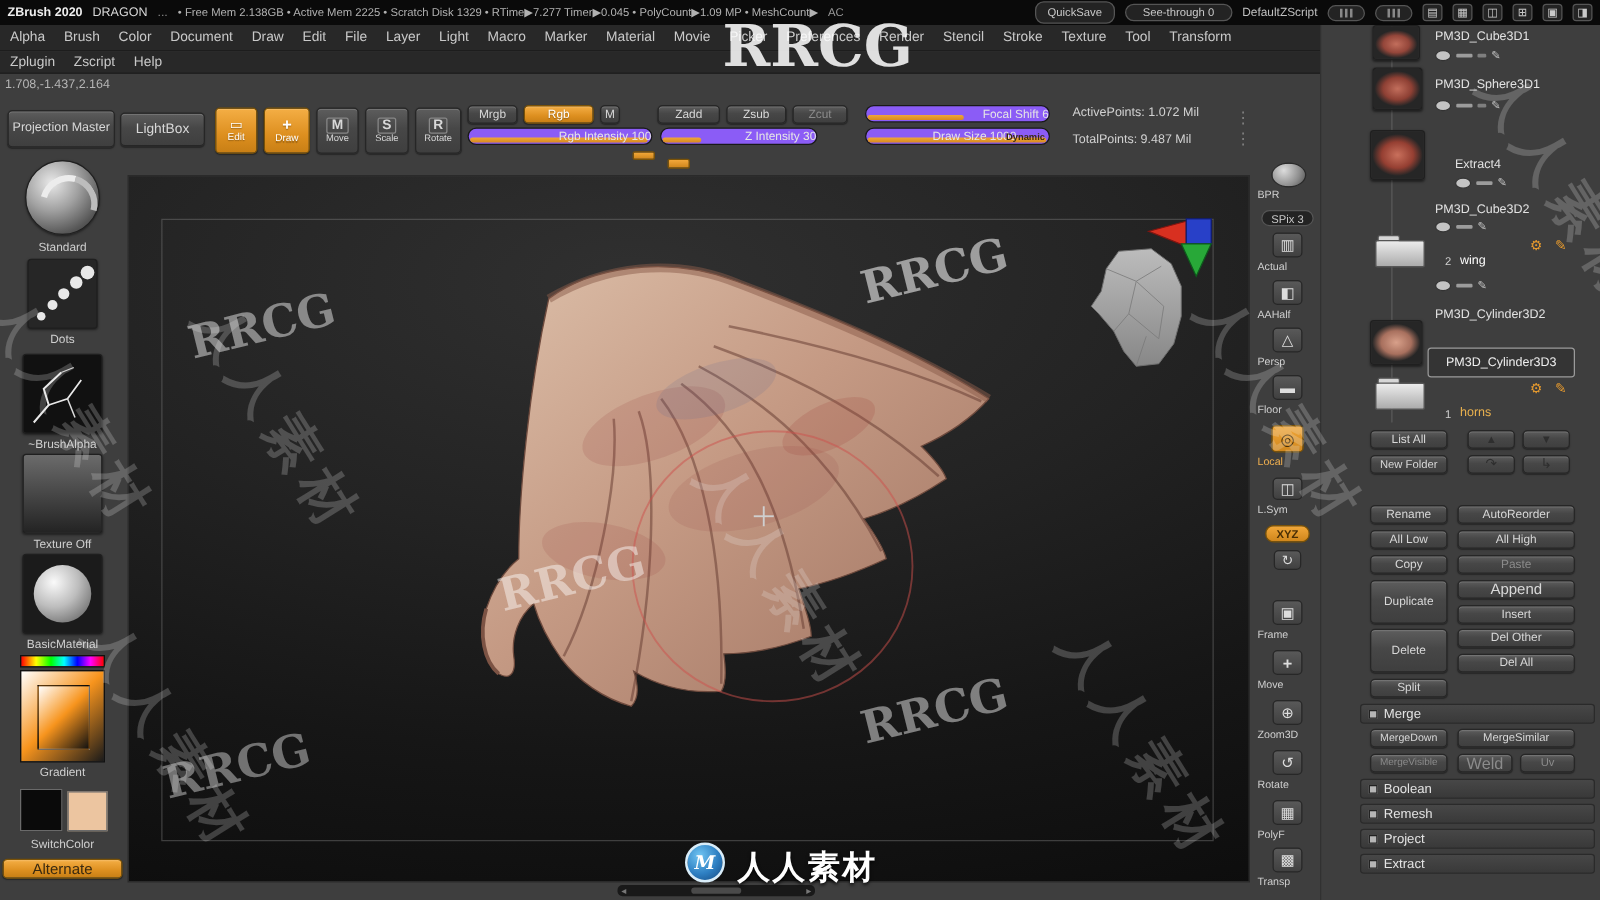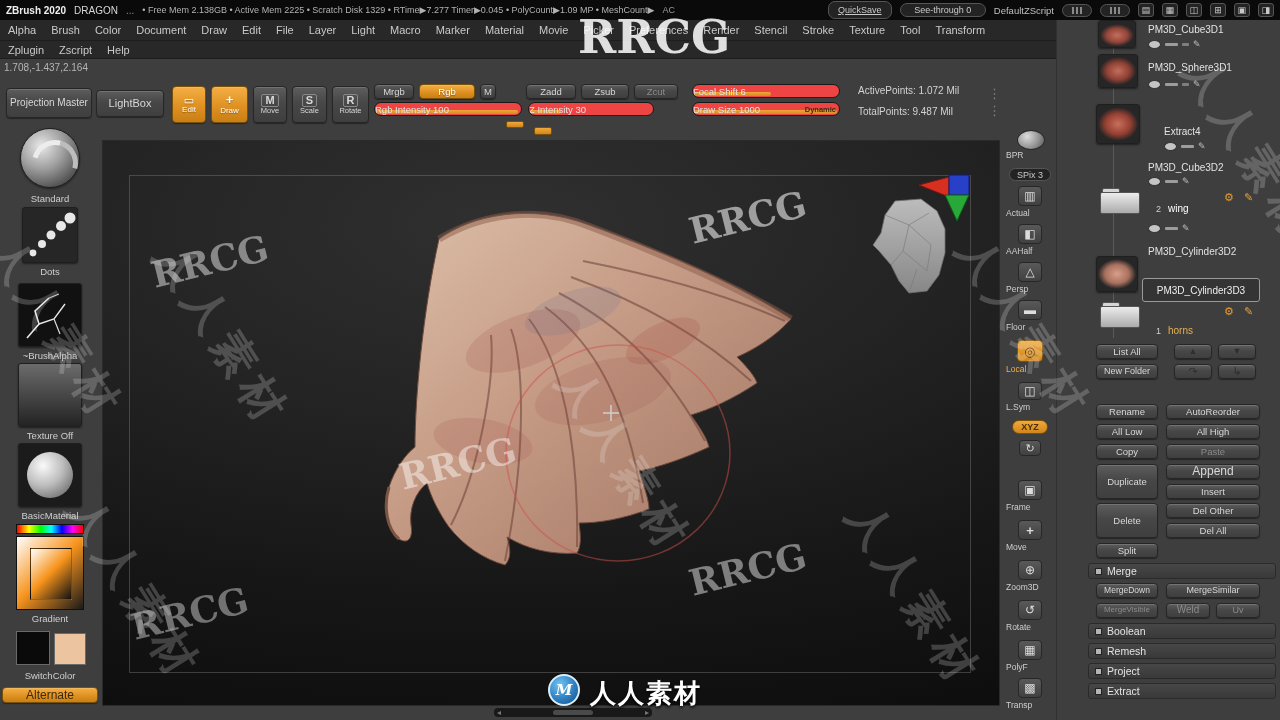--- a/index.html
+++ b/index.html
@@ -6,22 +6,22 @@
   body{width:1280px;height:720px;font-family:"Liberation Sans",sans-serif;}
   #app{position:relative;width:1280px;height:720px;overflow:hidden;background:#3e3e3e;}
   .abs{position:absolute;}
   .btn{position:absolute;display:flex;flex-direction:column;align-items:center;justify-content:center;
        background:linear-gradient(180deg,#5d5d5d,#474747 45%,#3f3f3f);border:1px solid #262626;border-radius:4px;
        color:#d8d8d8;font-size:10px;box-shadow:inset 0 1px 0 rgba(255,255,255,.14),0 1px 1px rgba(0,0,0,.4);
        cursor:pointer;line-height:1.05;text-align:center;box-sizing:border-box;}
   .btn.orange{background:linear-gradient(180deg,#f4ae45,#dd8f1f 60%,#c87f15);color:#fff;
        text-shadow:0 1px 1px rgba(0,0,0,.35);border-color:#7a5207;}
   .btn.dim{color:#8b8b8b;}
-  .slider{position:absolute;background:#ef4444;border:1px solid #191919;border-radius:8px;color:#e6e6e6;
-       font-size:9.5px;display:flex;align-items:center;justify-content:flex-start;overflow:hidden;box-sizing:border-box;}
+  .slider{position:absolute;background:#8b5cf6;border:1px solid #191919;border-radius:8px;color:#e6e6e6;
+       font-size:9.5px;display:flex;align-items:center;justify-content:flex-end;overflow:hidden;box-sizing:border-box;}
   .slider .fill{position:absolute;left:1px;bottom:1px;height:4px;background:linear-gradient(180deg,#f0a63a,#d78a1e);border-radius:2px;}
   .slider .txt{position:relative;z-index:2;}
   .tick{position:absolute;background:linear-gradient(180deg,#f2a83a,#cf861c);border:1px solid #7a5207;border-radius:2px;}
   .lbl{position:absolute;color:#cfcfcf;font-size:9.5px;text-align:center;}
   .thumb{position:absolute;border:1px solid #1f1f1f;border-radius:3px;background:#2b2b2b;box-shadow:0 1px 2px rgba(0,0,0,.5);box-sizing:border-box;}
   .menu-item{color:#c9c9c9;font-size:11px;cursor:pointer;}
   .wm{position:absolute;z-index:60;pointer-events:none;font-weight:bold;white-space:nowrap;}
   .wm-rrcg{font-family:"DejaVu Serif",serif;color:rgba(255,255,255,.55);}
   .wm-cn{font-family:"DejaVu Sans",sans-serif;color:rgba(235,235,235,.22);letter-spacing:8px;}
   .icon-cell{position:absolute;display:flex;align-items:center;justify-content:center;
@@ -53,21 +53,21 @@
 
 <div id="app">
 
   <div class="abs" style="left:0;top:0;width:1280px;height:20px;background:#0a0a0a;display:flex;align-items:center;gap:8px;padding:0 6px;box-sizing:border-box;">
     <span style="color:#efefef;font-size:10px;font-weight:bold;">ZBrush 2020</span>
     <span style="color:#d8d8d8;font-size:10px;">DRAGON</span>
     <span style="color:#8a8a8a;font-size:10px;">...</span>
     <span style="color:#b2b2b2;font-size:9px;white-space:nowrap;">• Free Mem 2.138GB • Active Mem 2225 • Scratch Disk 1329 • RTime▶7.277 Timer▶0.045 • PolyCount▶1.09 MP • MeshCount▶</span>
     <span style="color:#9a9a9a;font-size:9px;">AC</span>
     <span style="flex:1"></span>
-    <span class="pill" style="position:static;width:64px;height:18px;text-decoration:underline;">QuickSave</span>
+    <span class="pill" style="position:static;width:64px;height:18px;">QuickSave</span>
     <span class="pill" style="position:static;width:86px;height:14px;">See-through 0</span>
     <span style="color:#c0c0c0;font-size:9.5px;">DefaultZScript</span>
     <span class="pill" style="position:static;width:30px;height:13px;gap:2px;">
       <i style="width:2px;height:7px;background:#888;"></i>
         <i style="width:2px;height:7px;background:#888;"></i>
         <i style="width:2px;height:7px;background:#888;"></i>
     </span>
     <span class="pill" style="position:static;width:30px;height:13px;gap:2px;">
       <i style="width:2px;height:7px;background:#888;"></i>
         <i style="width:2px;height:7px;background:#888;"></i>
@@ -449,21 +449,21 @@
   <div class="btn" style="left:1166px;top:523px;width:94px;height:15px;font-size:9.5px;">Del All</div>
   <div class="btn" style="left:1096px;top:543px;width:62px;height:15px;font-size:9.5px;">Split</div>
 
   <div class="sect" style="top:563px;">
     <span class="sq"></span>
     <span>Merge</span>
   </div>
   <div class="btn" style="left:1096px;top:583px;width:62px;height:15px;font-size:8.5px;">MergeDown</div>
   <div class="btn" style="left:1166px;top:583px;width:94px;height:15px;font-size:9px;">MergeSimilar</div>
   <div class="btn dim" style="left:1096px;top:603px;width:62px;height:15px;font-size:8px;">MergeVisible</div>
-  <div class="btn dim" style="left:1166px;top:603px;width:44px;height:15px;font-size:10px;">Weld</div>
+  <div class="btn dim" style="left:1166px;top:603px;width:44px;height:15px;font-size:13px;">Weld</div>
   <div class="btn dim" style="left:1216px;top:603px;width:44px;height:15px;font-size:9px;">Uv</div>
 
   <div class="sect" style="top:623px;">
     <span class="sq"></span>
     <span>Boolean</span>
   </div>
   <div class="sect" style="top:643px;">
     <span class="sq"></span>
     <span>Remesh</span>
   </div>

